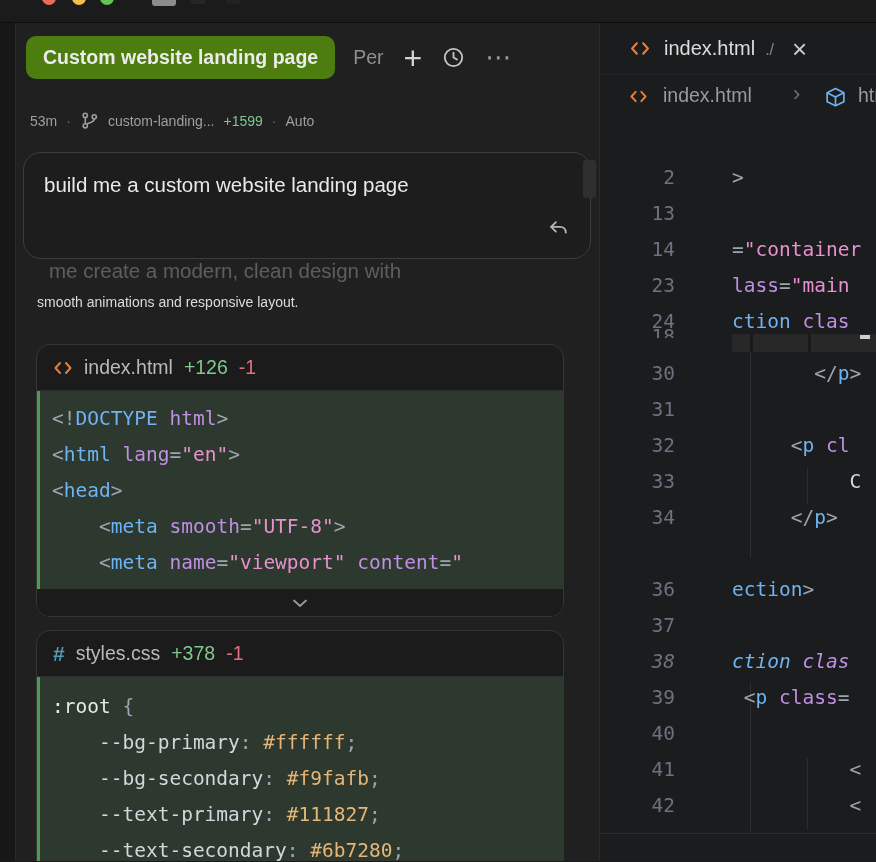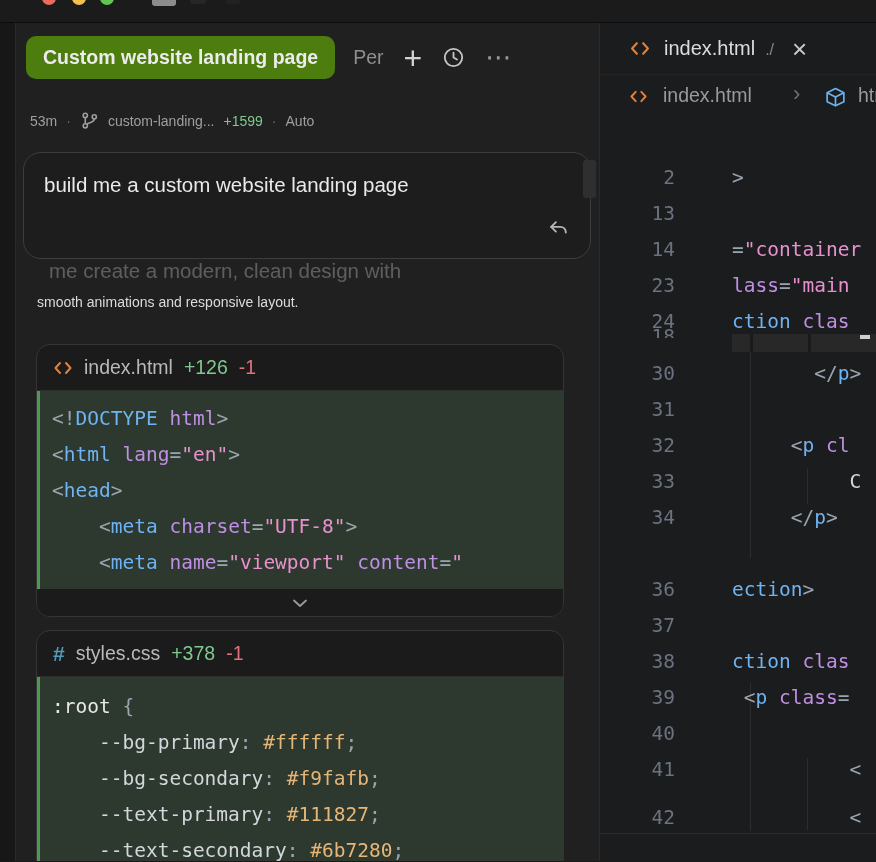--- a/index.html
+++ b/index.html
@@ -189,21 +189,21 @@
             <path d="M13 4 L17.5 9 L13 14" fill="none" stroke="#e0813f" stroke-width="2" stroke-linecap="round" stroke-linejoin="round"></path>
           </svg>
           <span class="card-file">index.html</span>
           <span class="card-add">+126</span>
           <span class="card-del">-1</span>
         </div>
         <div class="card-body">
             <div class="code-line"><span class="tok-punc">&lt;!</span><span class="tok-tag">DOCTYPE</span><span class="tok-attr"> html</span><span class="tok-punc">&gt;</span></div>
             <div class="code-line"><span class="tok-punc">&lt;</span><span class="tok-tag">html</span><span class="tok-plain"> </span><span class="tok-attr">lang</span><span class="tok-punc">=</span><span class="tok-str">"en"</span><span class="tok-punc">&gt;</span></div>
             <div class="code-line"><span class="tok-punc">&lt;</span><span class="tok-tag">head</span><span class="tok-punc">&gt;</span></div>
-            <div class="code-line"><span class="tok-plain">    </span><span class="tok-punc">&lt;</span><span class="tok-tag">meta</span><span class="tok-plain"> </span><span class="tok-attr">charset</span><span class="tok-punc">=</span><span class="tok-str">"UTF-8"</span><span class="tok-punc">&gt;</span></div>
+            <div class="code-line"><span class="tok-plain">    </span><span class="tok-punc">&lt;</span><span class="tok-tag">meta</span><span class="tok-plain"> </span><span class="tok-attr">smooth</span><span class="tok-punc">=</span><span class="tok-str">"UTF-8"</span><span class="tok-punc">&gt;</span></div>
             <div class="code-line"><span class="tok-plain">    </span><span class="tok-punc">&lt;</span><span class="tok-tag">meta</span><span class="tok-plain"> </span><span class="tok-attr">name</span><span class="tok-punc">=</span><span class="tok-str">"viewport"</span><span class="tok-plain"> </span><span class="tok-attr">content</span><span class="tok-punc">=</span><span class="tok-str">"</span></div>
           </div>
         <div class="card-foot">
           <svg width="18" height="10" viewBox="0 0 18 10">
             <path d="M3 2.5 L9 8 L15 2.5" fill="none" stroke="#9a9a9a" stroke-width="1.8" stroke-linecap="round" stroke-linejoin="round"></path>
           </svg>
         </div>
       </div>
 
       <div class="card card2">
@@ -274,23 +274,23 @@
             <div class="bdiv" style="left: 76px;"></div>
             <div class="btick"></div>
           </div>
           <div class="ed-row" style="top: 333px;"><span class="ed-num">30</span><span class="ed-code"><span class="tok-plain">       </span><span class="tok-punc">&lt;/</span><span class="tok-tag">p</span><span class="tok-punc">&gt;</span></span></div>
           <div class="ed-row" style="top: 369px;"><span class="ed-num">31</span><span class="ed-code"></span></div>
           <div class="ed-row" style="top: 405px;"><span class="ed-num">32</span><span class="ed-code"><span class="tok-plain">     </span><span class="tok-punc">&lt;</span><span class="tok-tag">p</span><span class="tok-plain"> </span><span class="tok-attr">cl</span></span></div>
           <div class="ed-row" style="top: 441px;"><span class="ed-num">33</span><span class="ed-code"><span class="tok-plain">          </span><span class="tok-plain">C</span></span></div>
           <div class="ed-row" style="top: 477px;"><span class="ed-num">34</span><span class="ed-code"><span class="tok-plain">     </span><span class="tok-punc">&lt;/</span><span class="tok-tag">p</span><span class="tok-punc">&gt;</span></span></div>
           <div class="ed-row" style="top: 549px;"><span class="ed-num">36</span><span class="ed-code"><span class="tok-tag">ection</span><span class="tok-punc">&gt;</span></span></div>
           <div class="ed-row" style="top: 585px;"><span class="ed-num">37</span><span class="ed-code"></span></div>
-          <div class="ed-row" style="top: 621px;"><span class="ed-num">38</span><span class="ed-code"><span class="tok-tag">ction</span><span class="tok-plain"> </span><span class="tok-attr">clas</span></span></div>
+          <div class="ed-row" style="top: 621px; font-style: italic;"><span class="ed-num">38</span><span class="ed-code"><span class="tok-tag">ction</span><span class="tok-plain"> </span><span class="tok-attr">clas</span></span></div>
           <div class="ed-row" style="top: 657px;"><span class="ed-num">39</span><span class="ed-code"><span class="tok-plain"> </span><span class="tok-punc">&lt;</span><span class="tok-tag">p</span><span class="tok-plain"> </span><span class="tok-attr">class</span><span class="tok-punc">=</span></span></div>
           <div class="ed-row" style="top: 693px;"><span class="ed-num">40</span></div>
           <div class="ed-row" style="top: 729px;"><span class="ed-num">41</span><span class="ed-code"><span class="tok-plain">          </span><span class="tok-punc">&lt;</span></span></div>
-          <div class="ed-row" style="top: 765px; margin-top: 12px;"><span class="ed-num">42</span><span class="ed-code"><span class="tok-plain">          </span><span class="tok-punc">&lt;</span></span></div>
+          <div class="ed-row" style="top: 765px;"><span class="ed-num">42</span><span class="ed-code"><span class="tok-plain">          </span><span class="tok-punc">&lt;</span></span></div>
         </div>
 
       <div class="ed-divider"></div>
     </div>
   </div>
 </div>
 
 </body></html>

